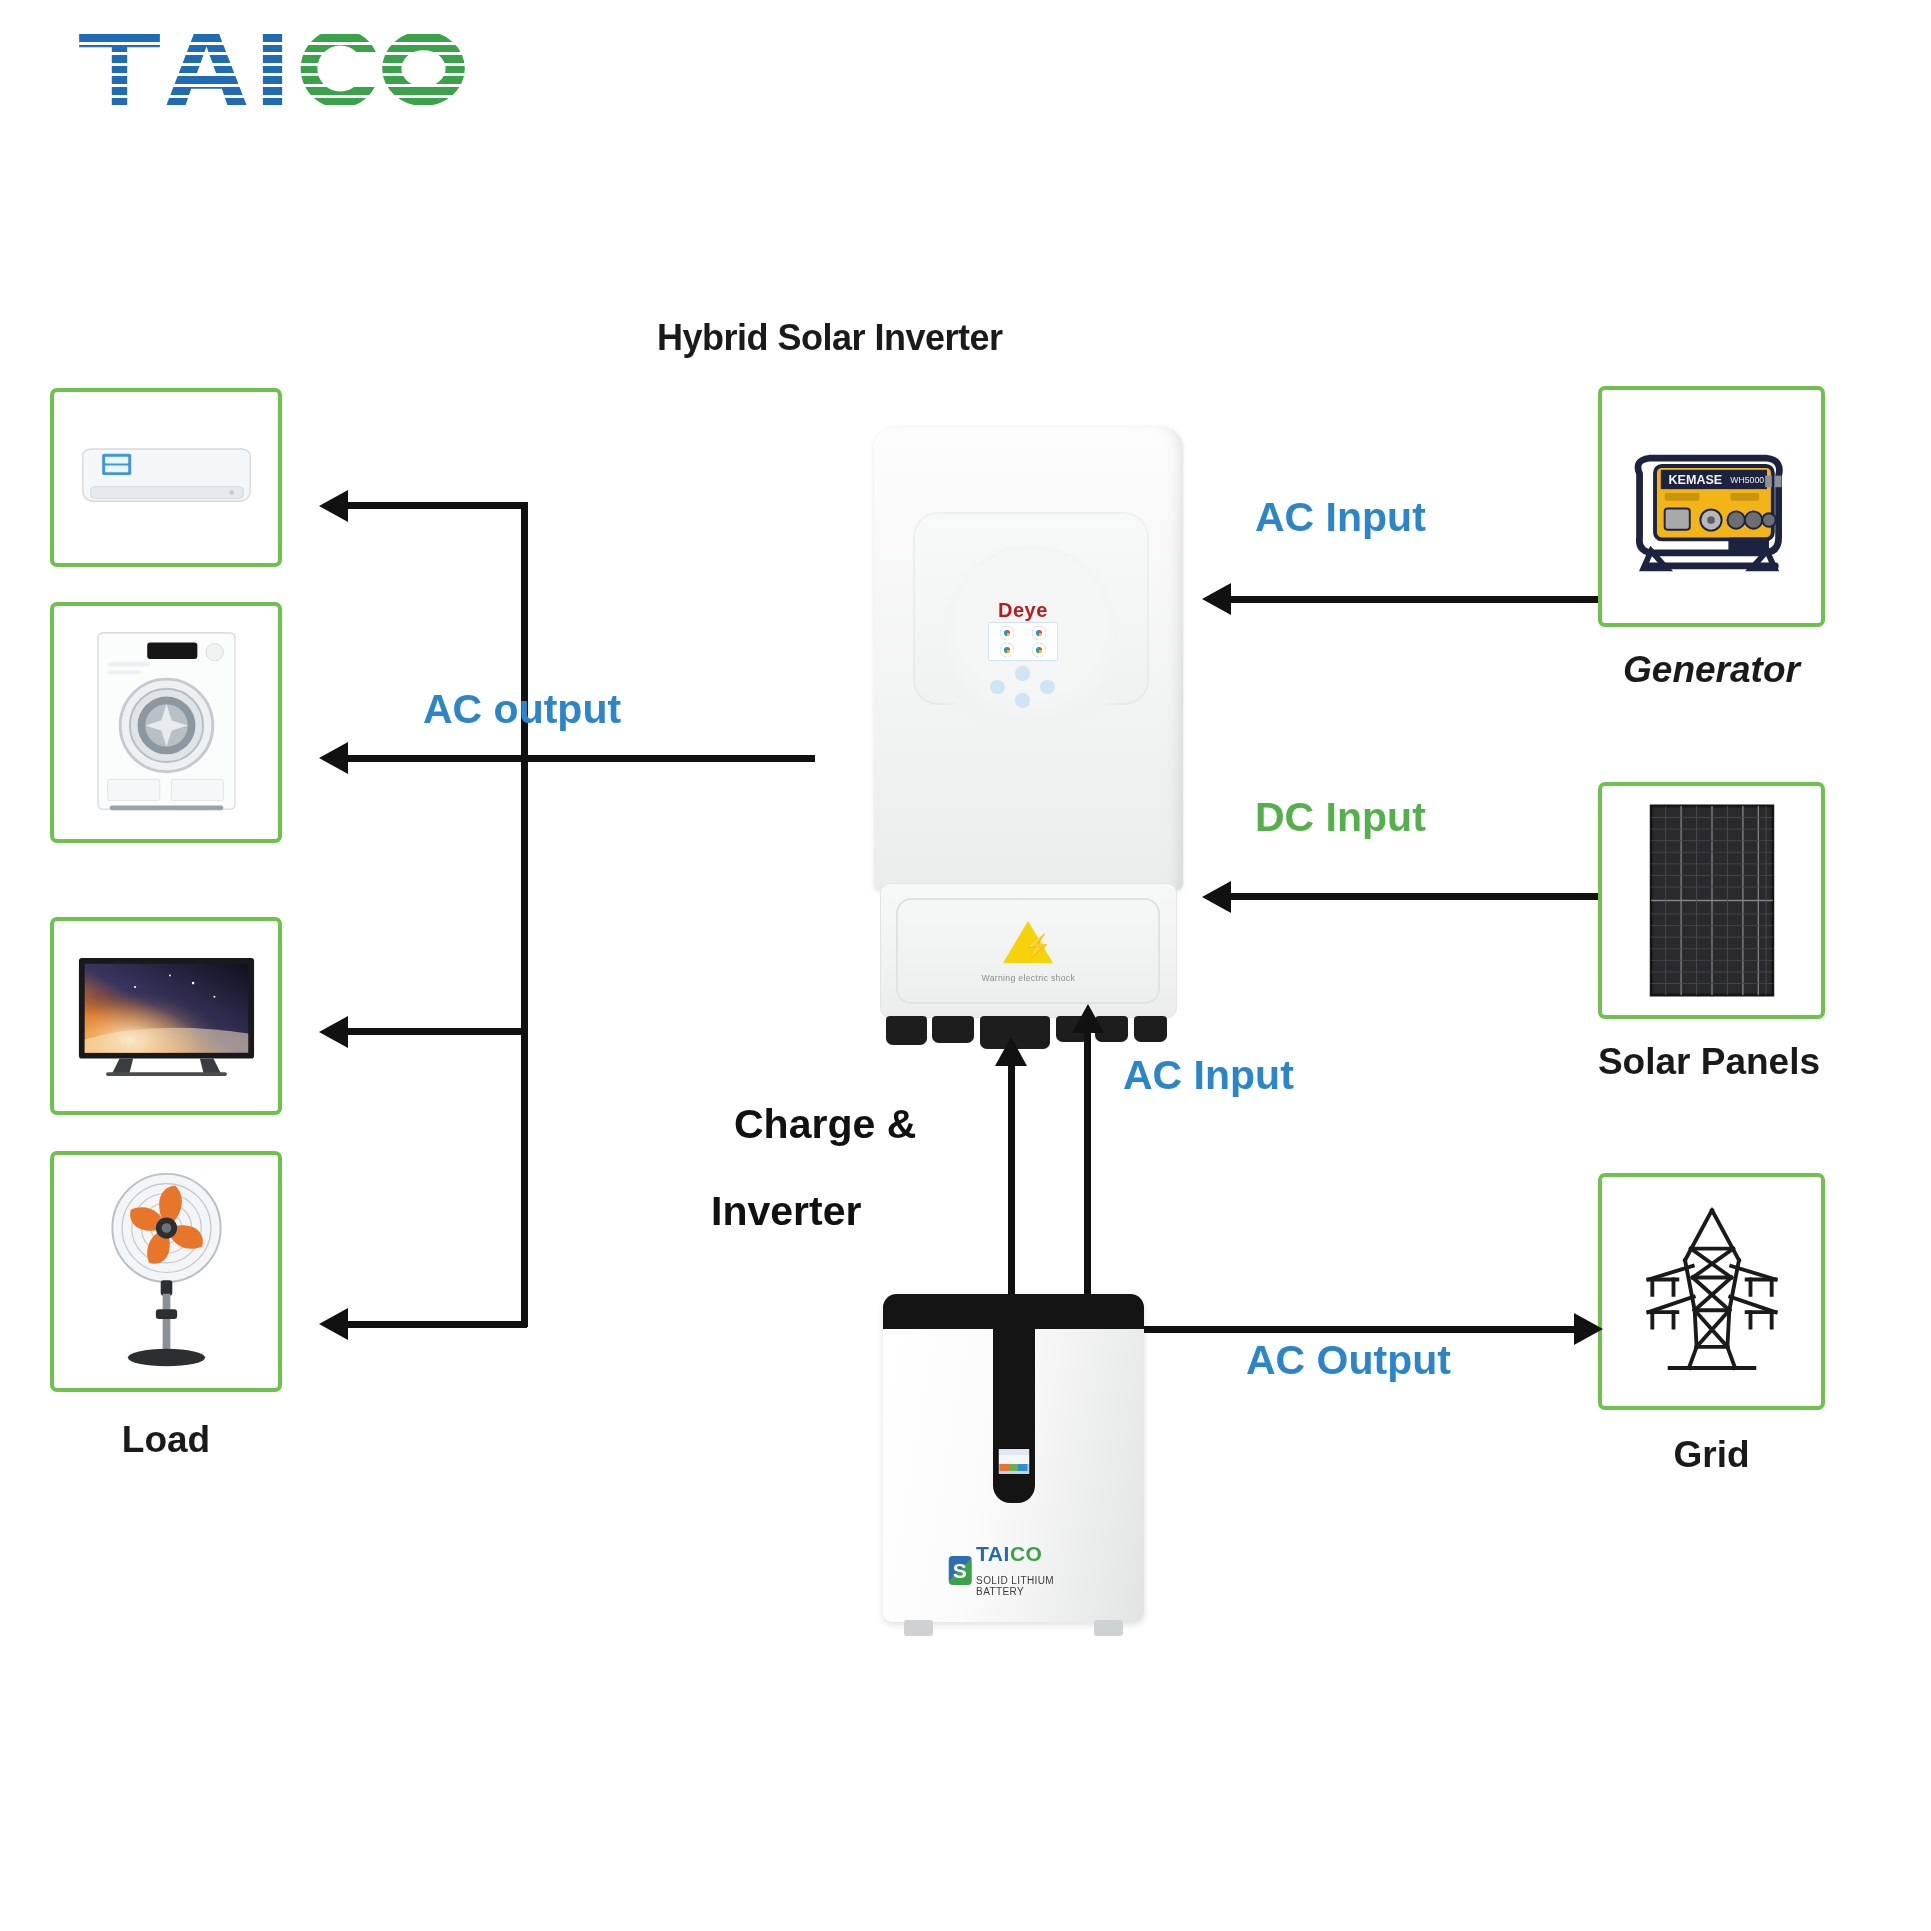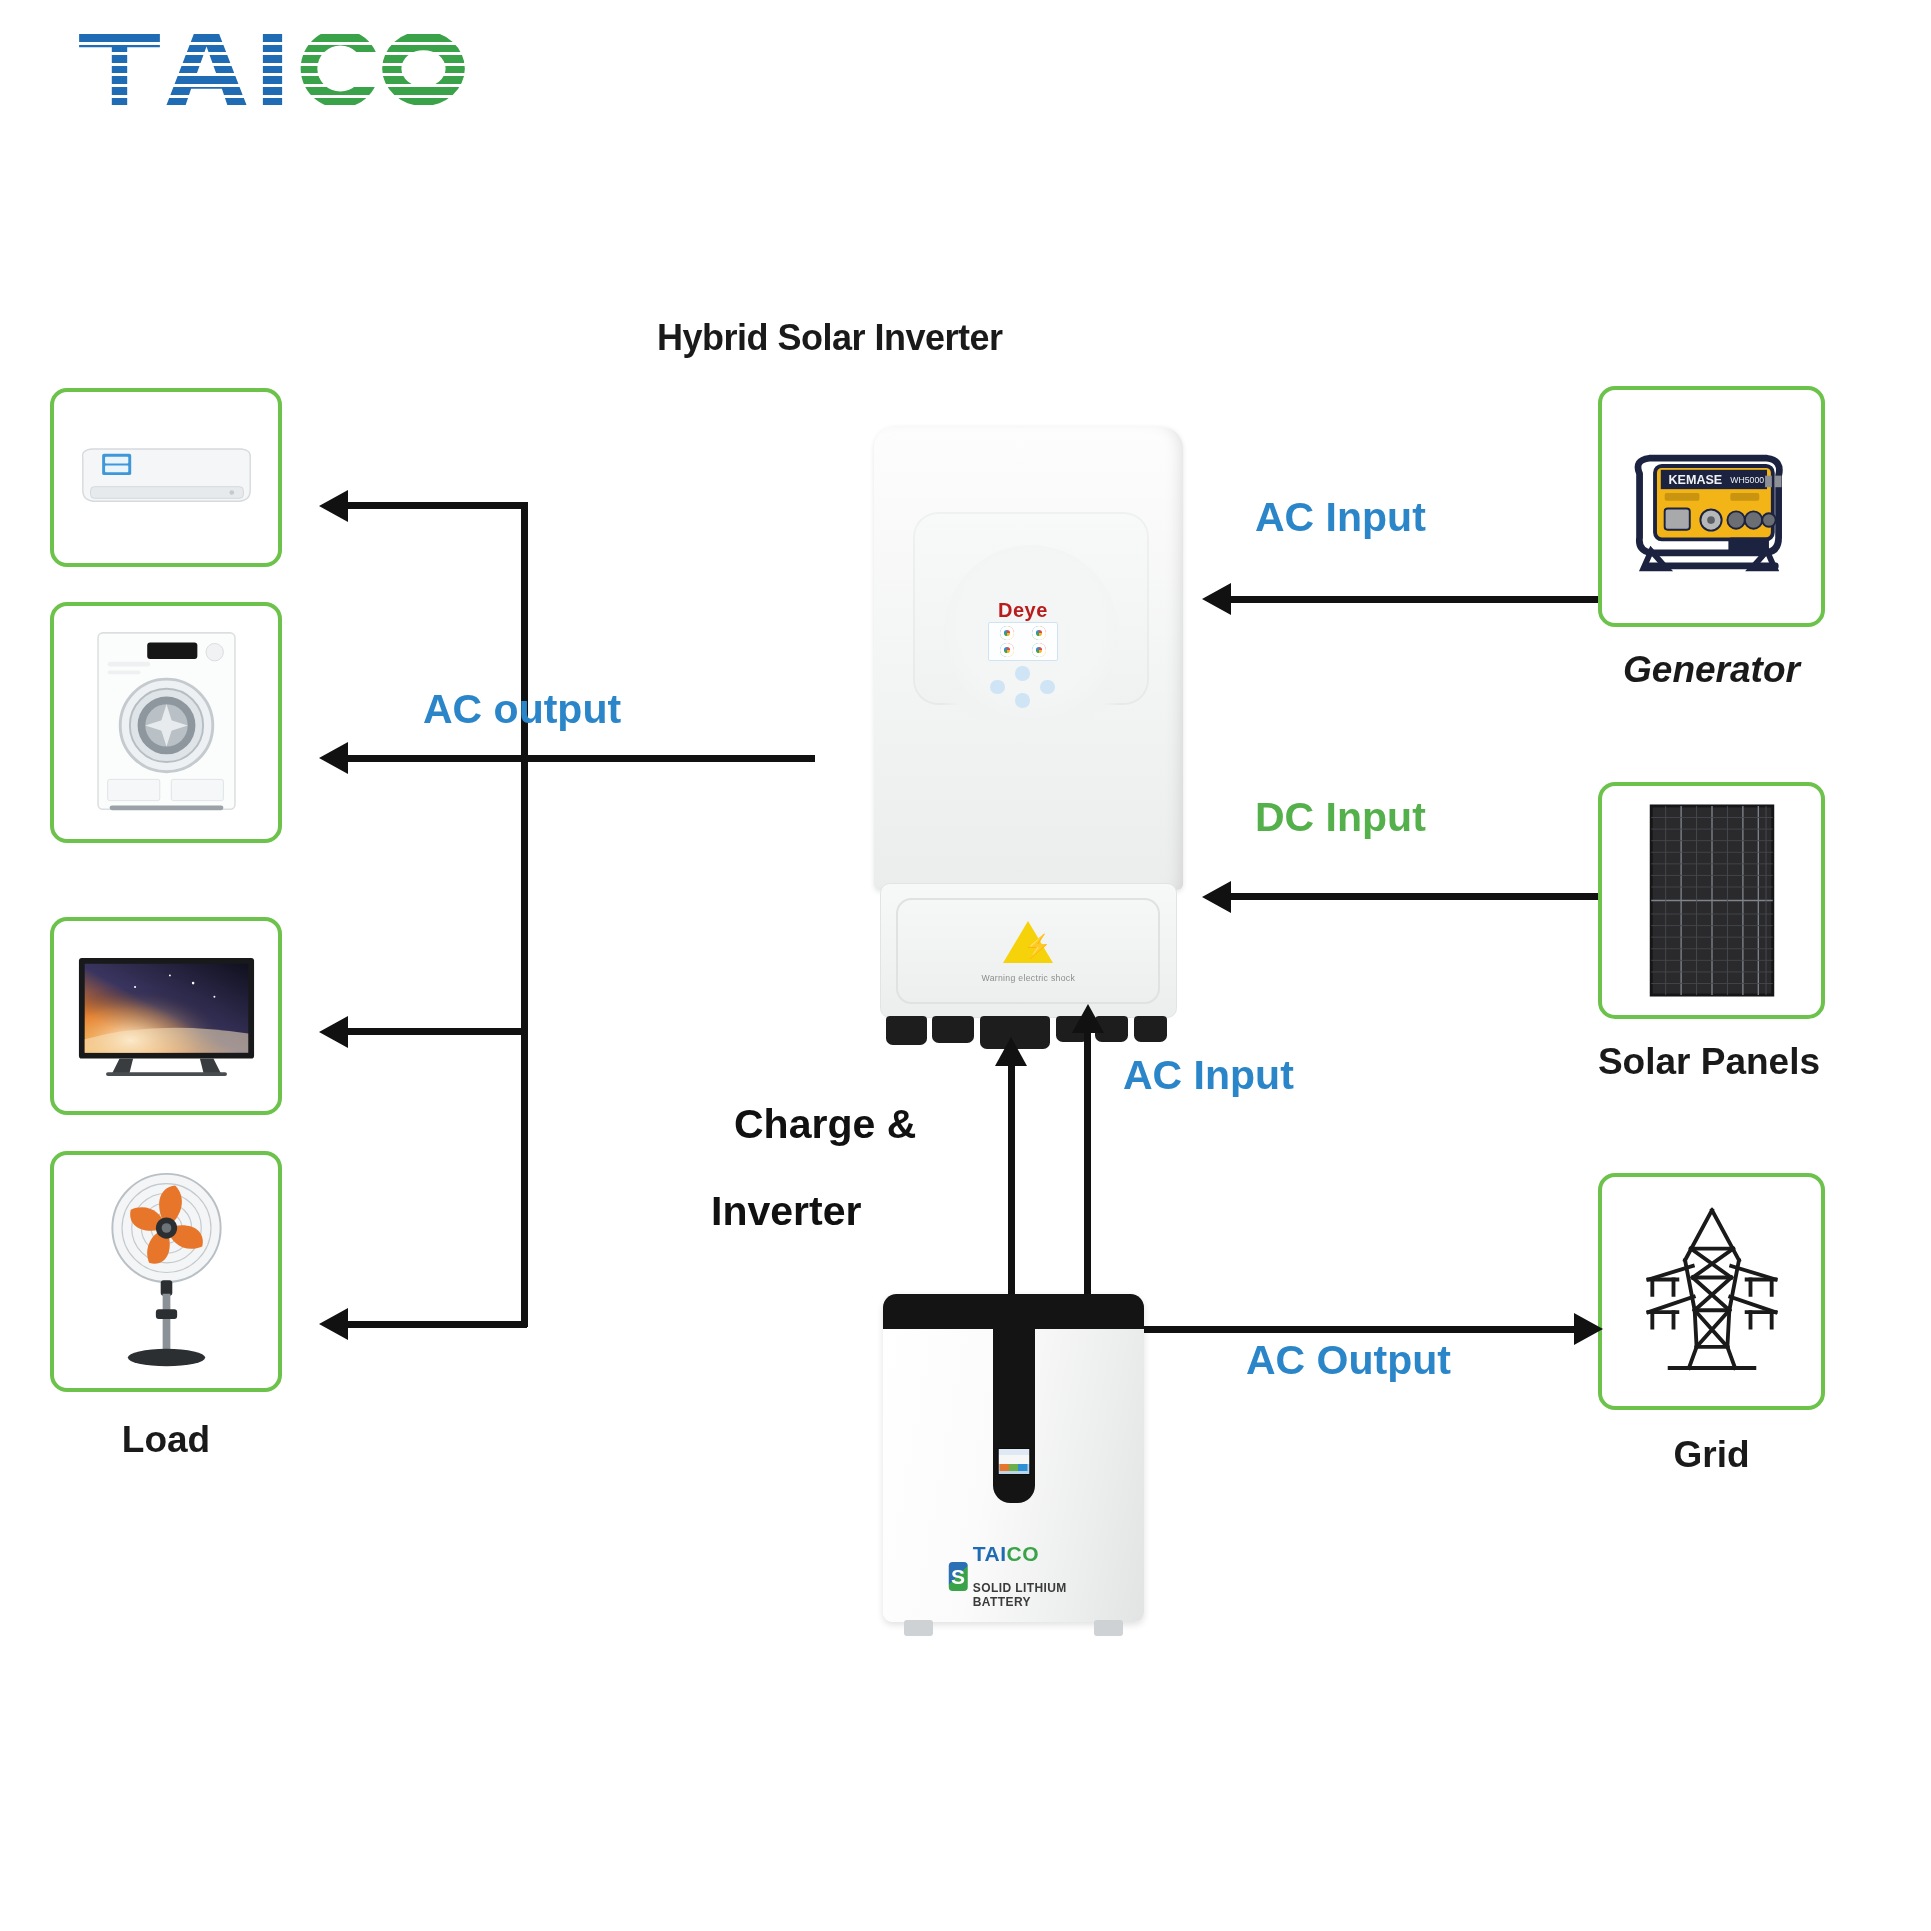--- a/index.html
+++ b/index.html
@@ -31,21 +31,21 @@
   .title {
     position: absolute; left: 657px; top: 317px;
     font-size: 36px; font-weight: bold; color:#1a1a1a;
     letter-spacing: -0.5px; white-space: nowrap;
   }
 
   
   .devbox {
     position: absolute;
     border: 4.8px solid #6cc24a;
-    border-radius: 17px;
+    border-radius: 7px;
     background: #fff;
     display:flex; align-items:center; justify-content:center;
   }
   .devlabel {
     position: absolute;
     font-size: 37px; font-weight: bold; color:#1a1a1a;
     white-space: nowrap; text-align:center;
   }
 
   
@@ -167,21 +167,21 @@
     background: linear-gradient(135deg,#2b6fb5 0 48%, #3aa34a 48% 100%);
     color:#fff; font-weight:bold; font-size:21px; line-height:29px; text-align:center;
     margin-right:4.8px;
   }
   .bat-wordmark { position:relative; }
   .bat-taico {
     position:relative; font-size:21px; font-weight:bold; letter-spacing:0.5px; line-height:1;
   }
   .bat-taico .b { color:#1f6cb4; }
   .bat-taico .g { color:#3aa34a; }
-  .bat-sub { font-size:12px; font-weight:bold; color:#3b3b3b; letter-spacing:0.4px; margin-top:17px; }
+  .bat-sub { font-size:10px; font-weight:normal; color:#3b3b3b; letter-spacing:0.4px; margin-top:11px; }
   .bat-foot { position:absolute; width:29px; height:15.4px; background:#cfd2d4; border-radius:2.9px; bottom:-13.5px; }
 </style>
 </head>
 <body>
 
 <div id="stage">
 
   <div class="logo">
     <div class="logo-word">
 

